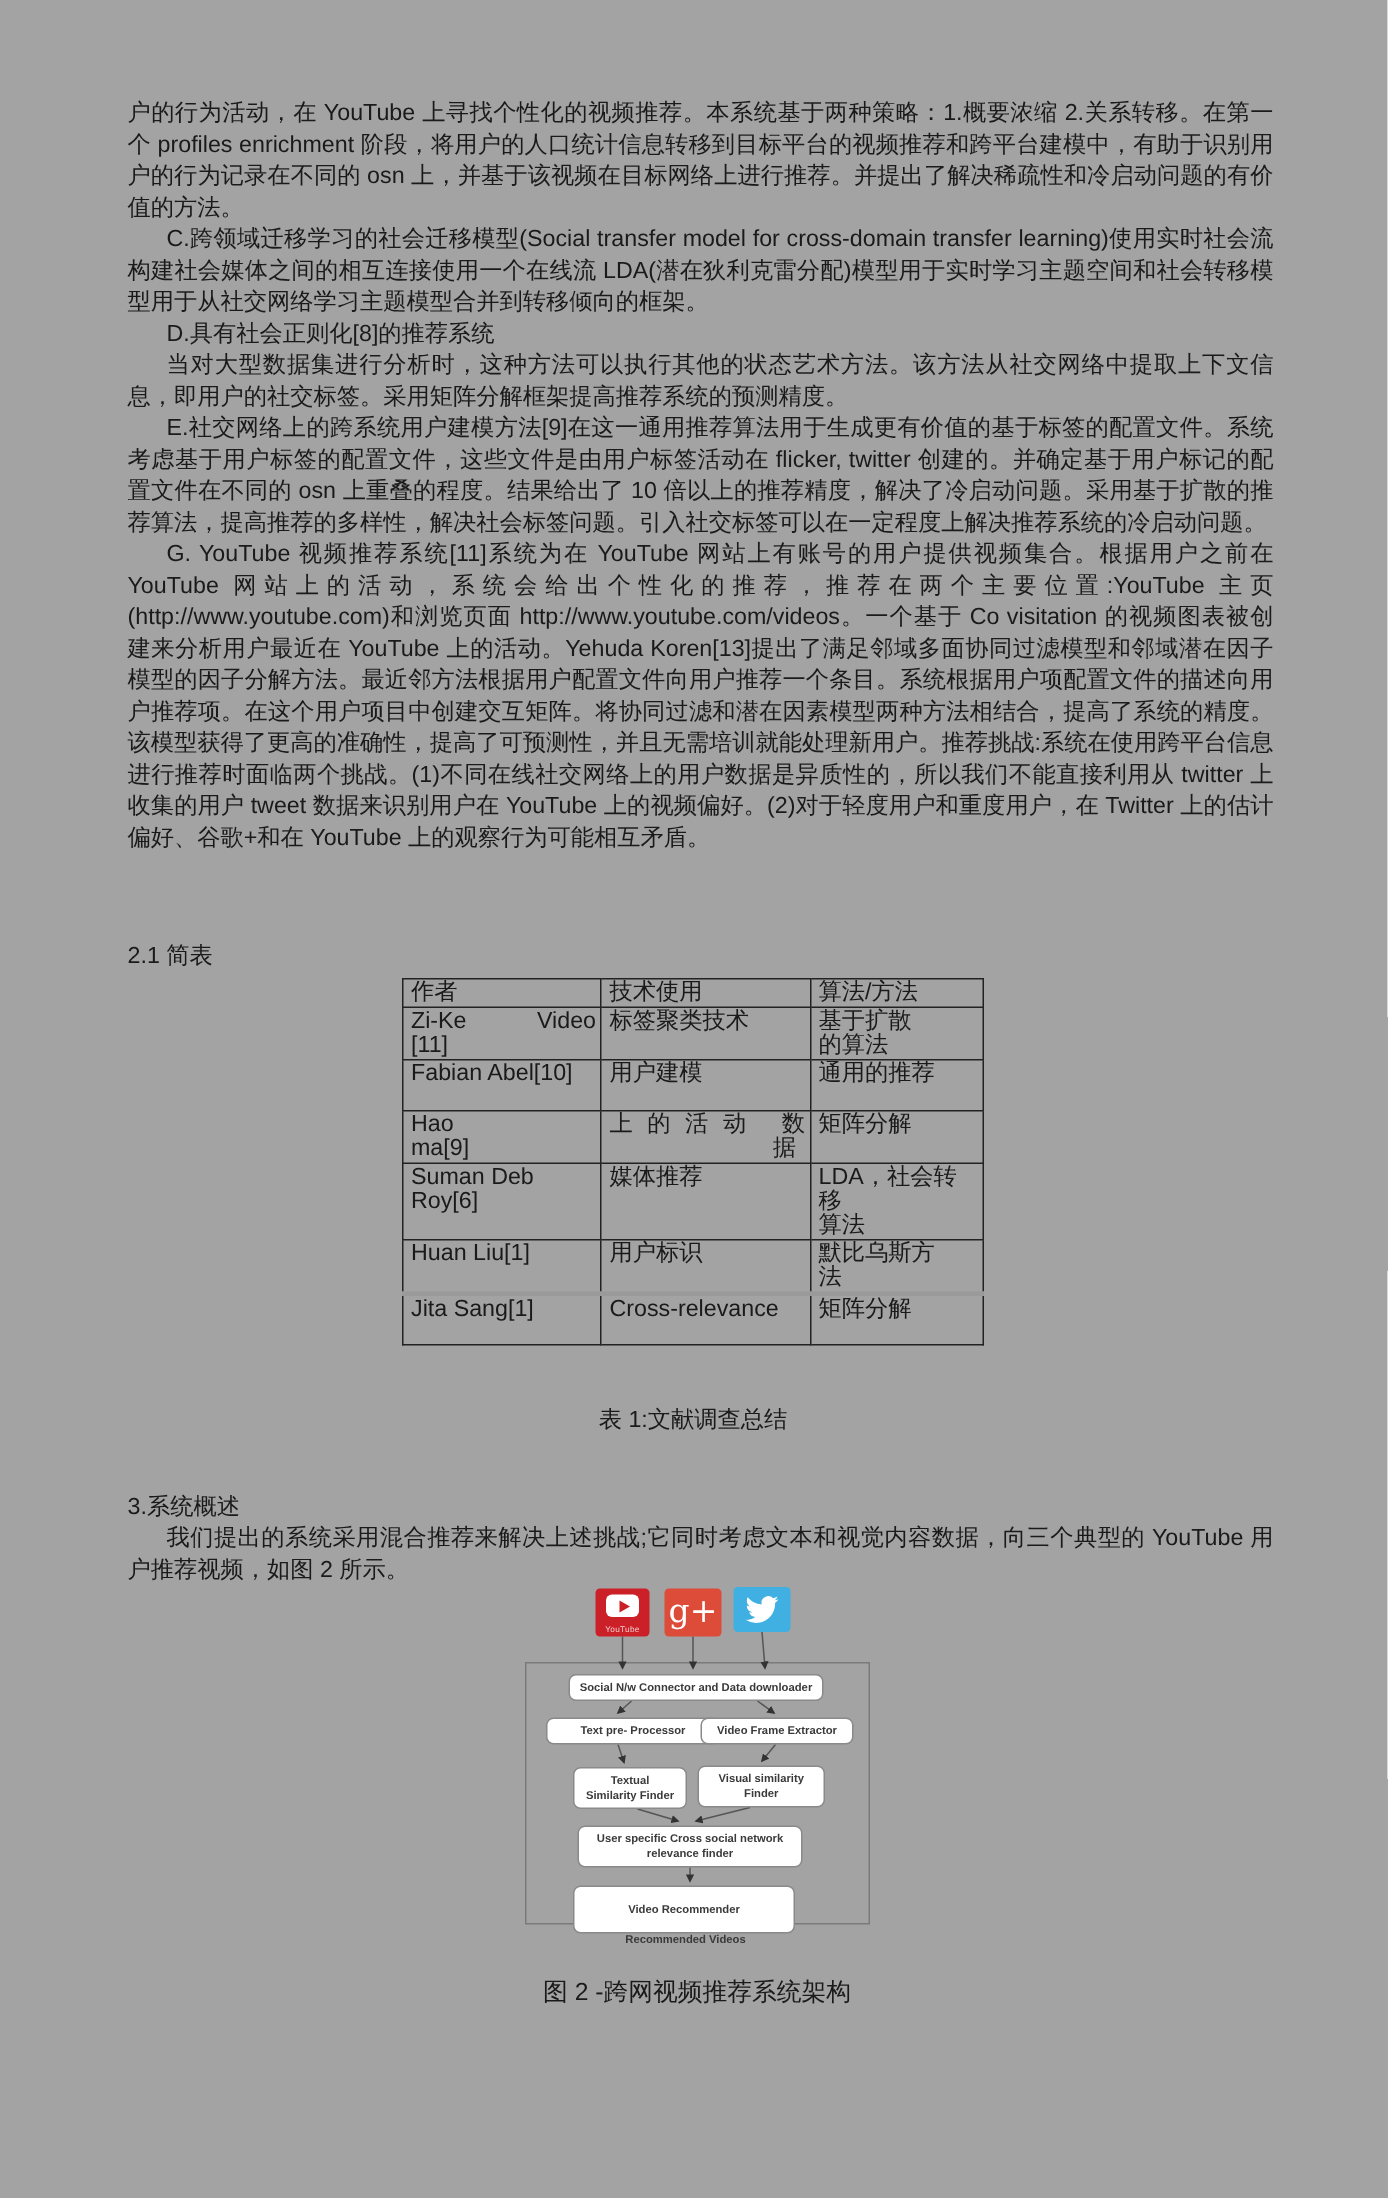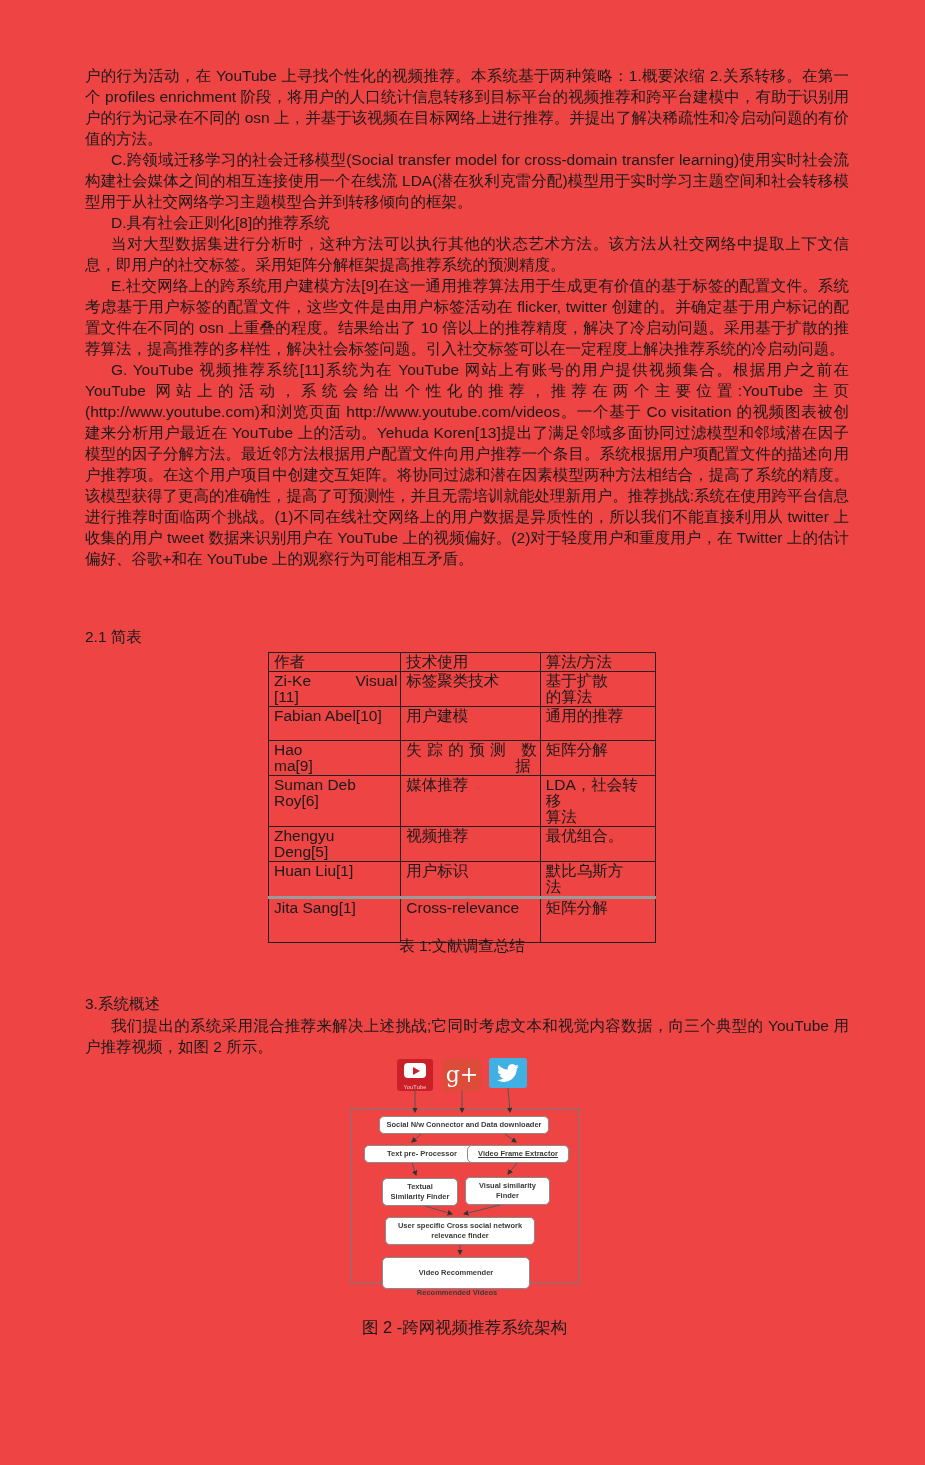--- a/index.html
+++ b/index.html
@@ -1,16 +1,16 @@
 <!DOCTYPE html>
 <html><head>
 <meta charset="utf-8">
 <style>
   html,body{margin:0;padding:0;background:#fff;}
-  .page{position:relative;width:925px;height:1465px;background:#ef4444;
+  .page{position:relative;width:925px;height:1465px;background:#a3a3a3;
         font-family:"Liberation Sans",sans-serif;color:#1a1a1a;overflow:hidden;}
 
   
   .textcol{position:absolute;left:85px;top:65px;width:764px;
            font-size:15.5px;line-height:21px;text-align:justify;}
   .textcol p{margin:0;}
   p.ind{text-indent:26px;}
 
   .h21{position:absolute;left:85px;top:627px;font-size:15.5px;}
   .h3{position:absolute;left:85px;top:994px;font-size:15.5px;}
@@ -49,21 +49,21 @@
   .logo-gp{left:113px;top:9px;width:38px;height:32px;display:flex;align-items:center;justify-content:center;}
   .gp-glyph{font-family:"DejaVu Serif",serif;font-size:22px;color:#fff;line-height:30px;}
   .logo-tw{left:159px;top:8px;width:38px;height:30px;display:flex;align-items:center;justify-content:center;}
   .obox{position:absolute;left:20px;top:58px;width:228px;height:173px;border:1px solid #7a7a7a;background:transparent;}
   .arrows{position:absolute;left:0;top:0;width:430px;height:295px;pointer-events:none;}
   .node{position:absolute;background:#fff;border:1px solid #8a8a8a;border-radius:5px;
         font-size:7.5px;font-weight:bold;color:#3a3a3a;display:flex;align-items:center;
         justify-content:center;text-align:center;white-space:pre-line;line-height:1.35;padding:1px;box-sizing:border-box;}
   .n-connector{left:49px;top:66px;width:170px;height:18px;}
   .n-textpre{left:34px;top:95px;width:116px;height:18px;}
-  .n-videoframe{left:137px;top:95px;width:102px;height:18px;text-decoration:underline;}
+  .n-videoframe{left:137px;top:95px;width:102px;height:18px;}
   .n-textual{left:52px;top:128px;width:76px;height:28px;}
   .n-visual{left:135px;top:127px;width:85px;height:28px;}
   .n-user{left:55px;top:167px;width:150px;height:28px;}
   .n-recommender{left:52px;top:207px;width:148px;height:32px;}
   .n-output{position:absolute;left:55px;top:238px;width:144px;text-align:center;
             font-size:7.5px;font-weight:bold;color:#3a3a3a;}
   .figcap{position:absolute;left:32px;top:267px;font-size:16.5px;color:#1a1a1a;white-space:nowrap;}
 </style>
 </head>
 <body>
@@ -90,21 +90,21 @@
     <thead>
       <tr>
         <th>作者</th>
         <th>技术使用</th>
         <th>算法/方法</th>
       </tr>
     </thead>
     <tbody>
       <tr>
         <td>
-          <div class="jline">Zi-Ke Visual</div>
+          <div class="jline">Zi-Ke Video</div>
           <div>[11]</div>
         </td>
         <td>
           <div>标签聚类技术</div>
         </td>
         <td>
           <div>基于扩散</div>
           <div>的算法</div>
         </td>
       </tr>
@@ -118,50 +118,38 @@
         <td>
           <div>通用的推荐</div>
         </td>
       </tr>
       <tr>
         <td>
           <div>Hao</div>
           <div>ma[9]</div>
         </td>
         <td>
-          <div class="jline">失踪的预测 数</div>
+          <div class="jline">上的活动 数</div>
           <div class="rline">据</div>
         </td>
         <td>
           <div>矩阵分解</div>
         </td>
       </tr>
       <tr>
         <td>
           <div>Suman Deb</div>
           <div>Roy[6]</div>
         </td>
         <td>
           <div>媒体推荐</div>
         </td>
         <td>
           <div>LDA，社会转移</div>
           <div>算法</div>
-        </td>
-      </tr>
-      <tr>
-        <td>
-          <div>Zhengyu</div>
-          <div>Deng[5]</div>
-        </td>
-        <td>
-          <div>视频推荐</div>
-        </td>
-        <td>
-          <div>最优组合。</div>
         </td>
       </tr>
       <tr>
         <td>
           <div>Huan Liu[1]</div>
         </td>
         <td>
           <div>用户标识</div>
         </td>
         <td>

